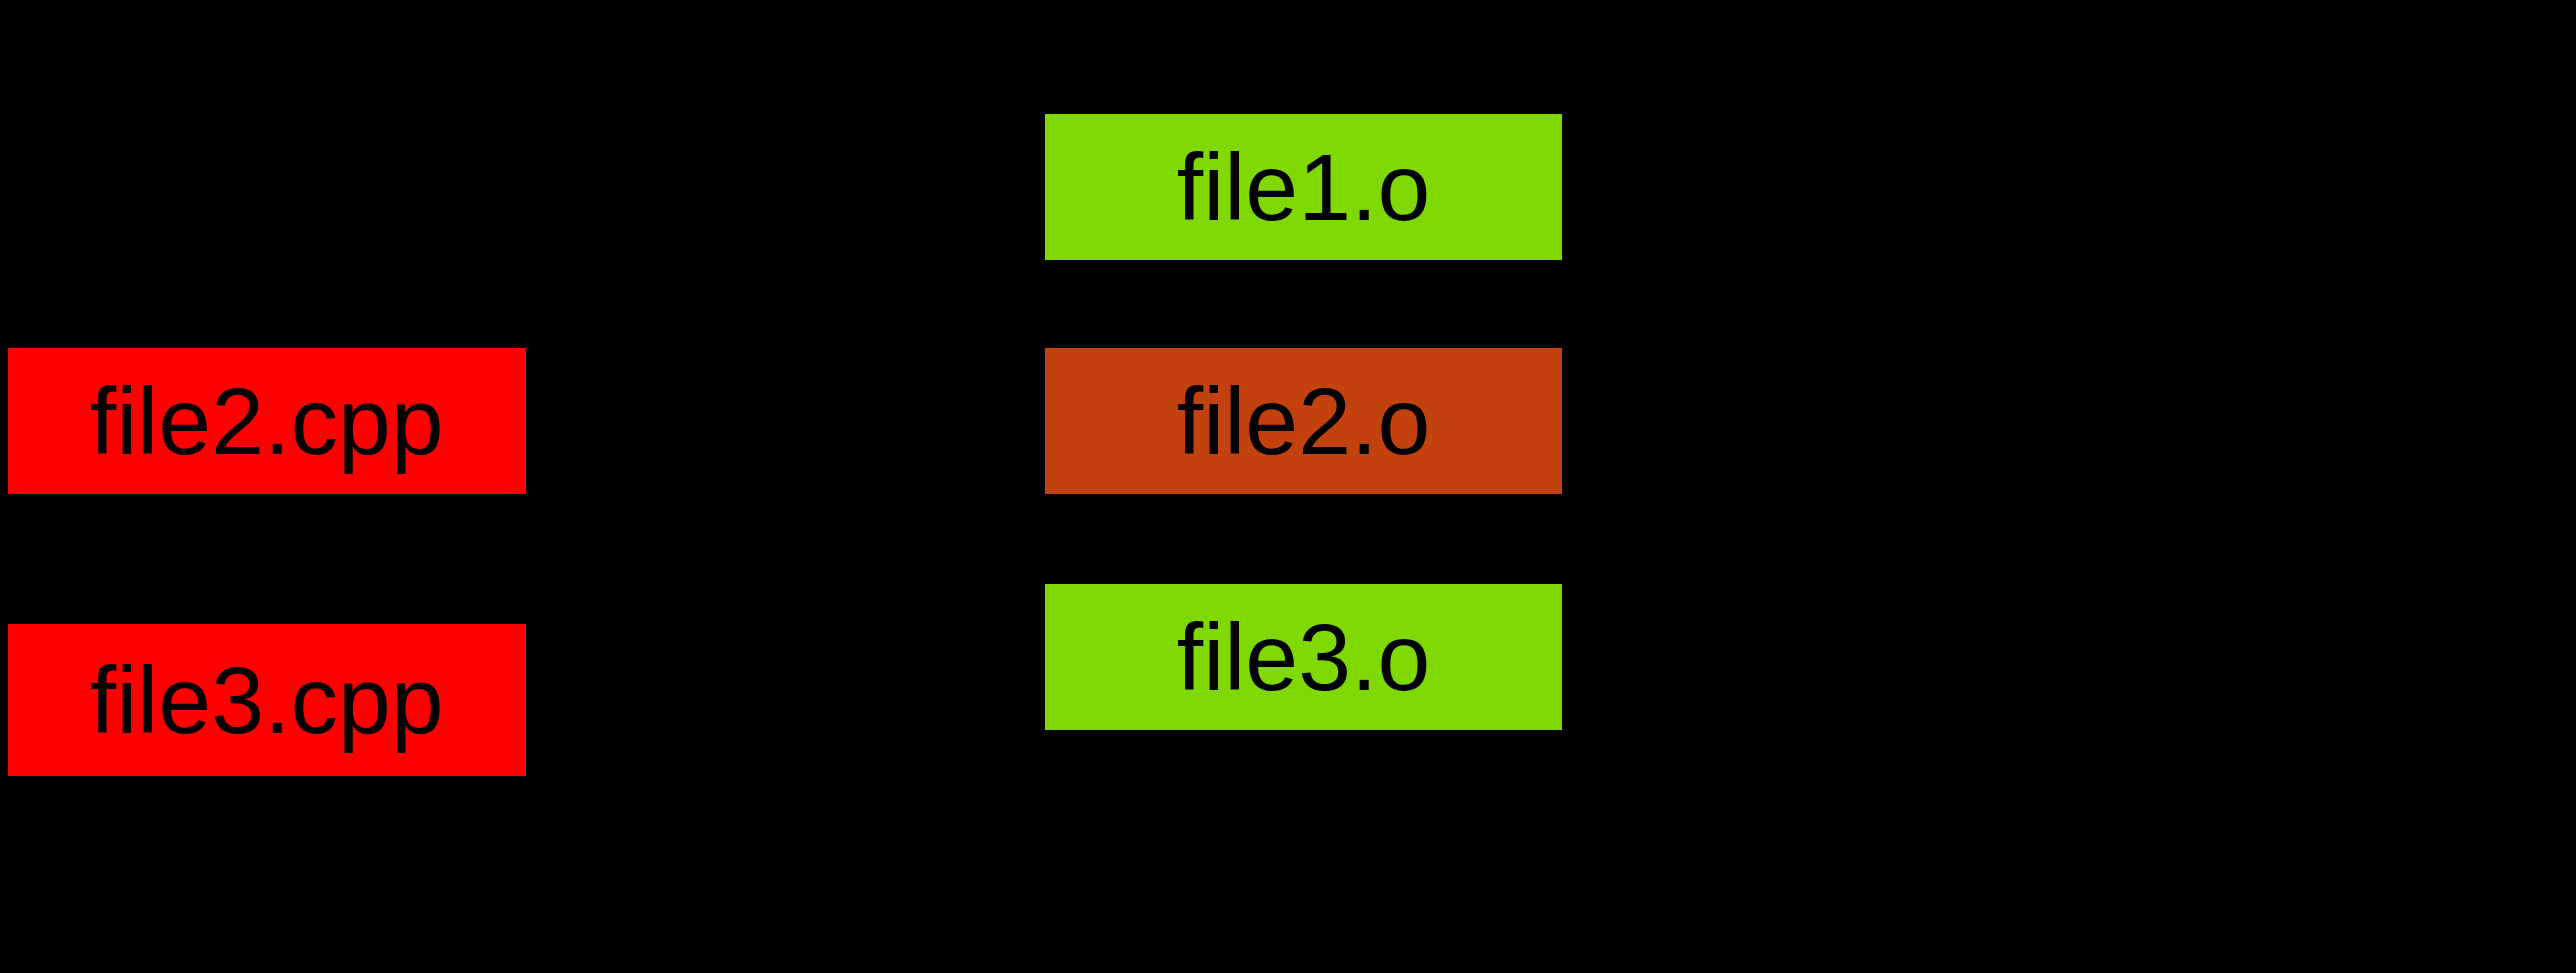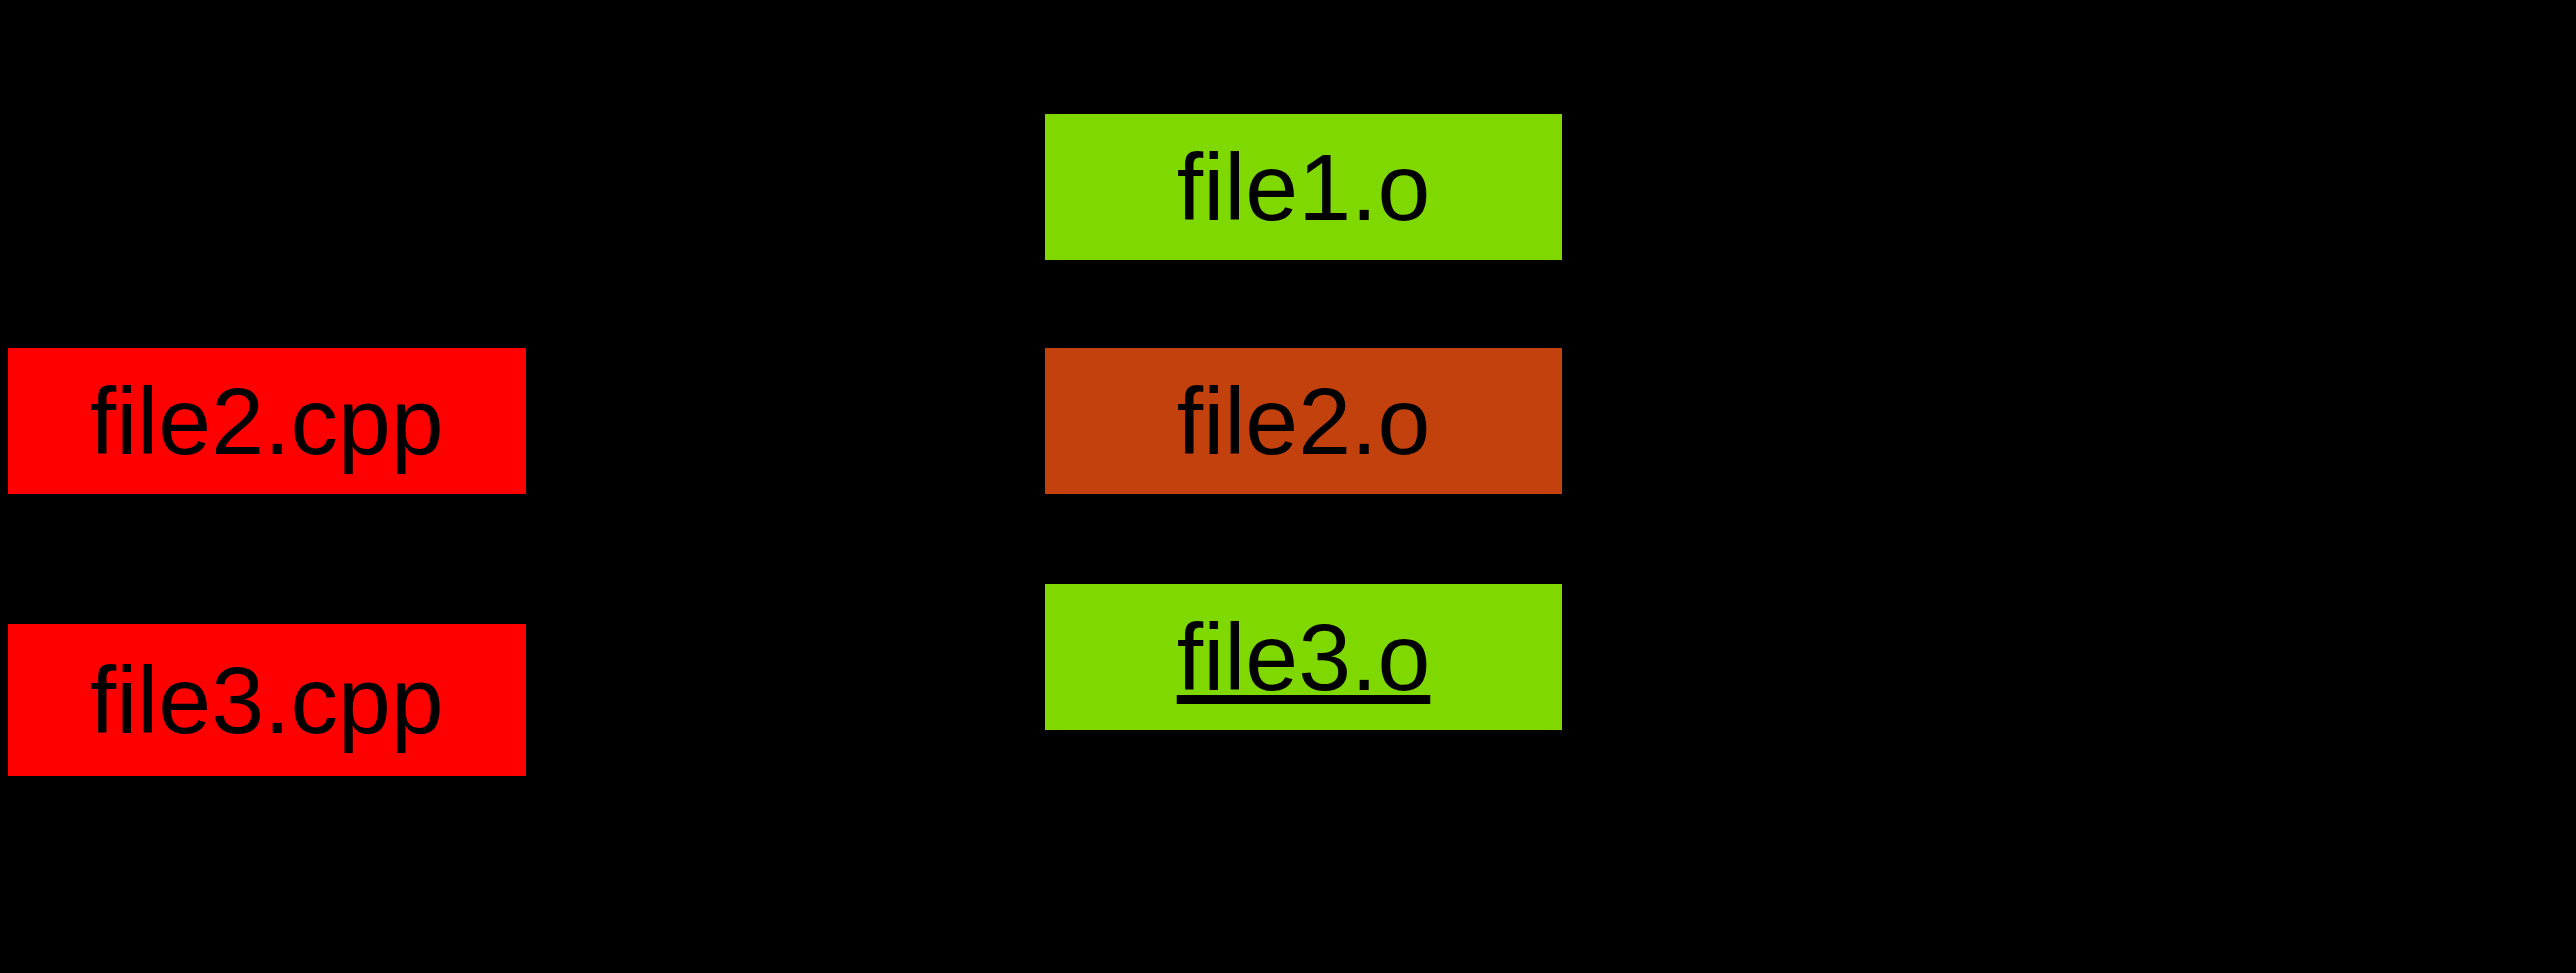--- a/index.html
+++ b/index.html
@@ -27,15 +27,15 @@
   }
 </style>
 </head>
 <body style="background: rgb(0, 0, 0);">
 
 <div id="stage" style="width: 2576px; height: 973px; background: rgb(0, 0, 0);">
   <div class="node" style="left: 7.7px; top: 348px; width: 518px; height: 146px; background: rgb(255, 0, 0); color: rgb(0, 0, 0);">file2.cpp</div>
   <div class="node" style="left: 7.7px; top: 584px; width: 518px; height: 152px; background: rgb(255, 0, 0); color: rgb(0, 0, 0); margin-top: 40px;">file3.cpp</div>
   <div class="node" style="left: 1045px; top: 114px; width: 517px; height: 146px; background: rgb(127, 216, 0); color: rgb(0, 0, 0);">file1.o</div>
   <div class="node" style="left: 1045px; top: 348px; width: 517px; height: 146px; background: #c2410c; color: rgb(0, 0, 0);">file2.o</div>
-  <div class="node" style="left: 1045px; top: 584px; width: 517px; height: 146px; background: rgb(127, 216, 0); color: rgb(0, 0, 0); text-decoration: underline;">file3.o</div>
+  <div class="node" style="left: 1045px; top: 584px; width: 517px; height: 146px; background: rgb(127, 216, 0); color: rgb(0, 0, 0);">file3.o</div>
 </div>
 
 
 </body></html>

